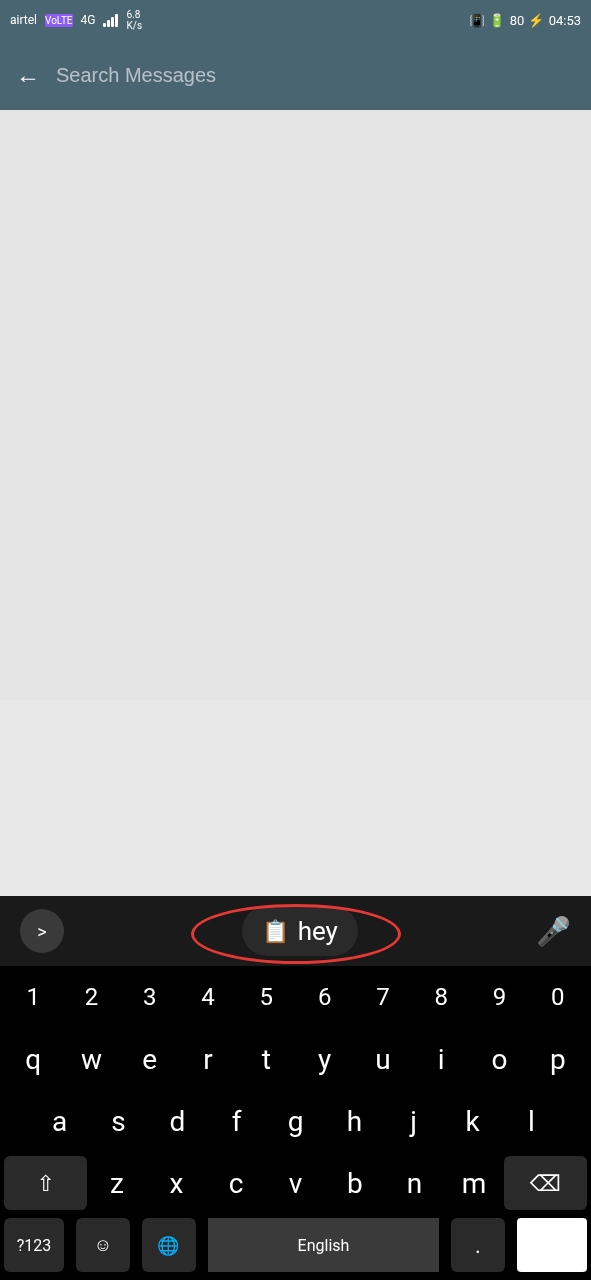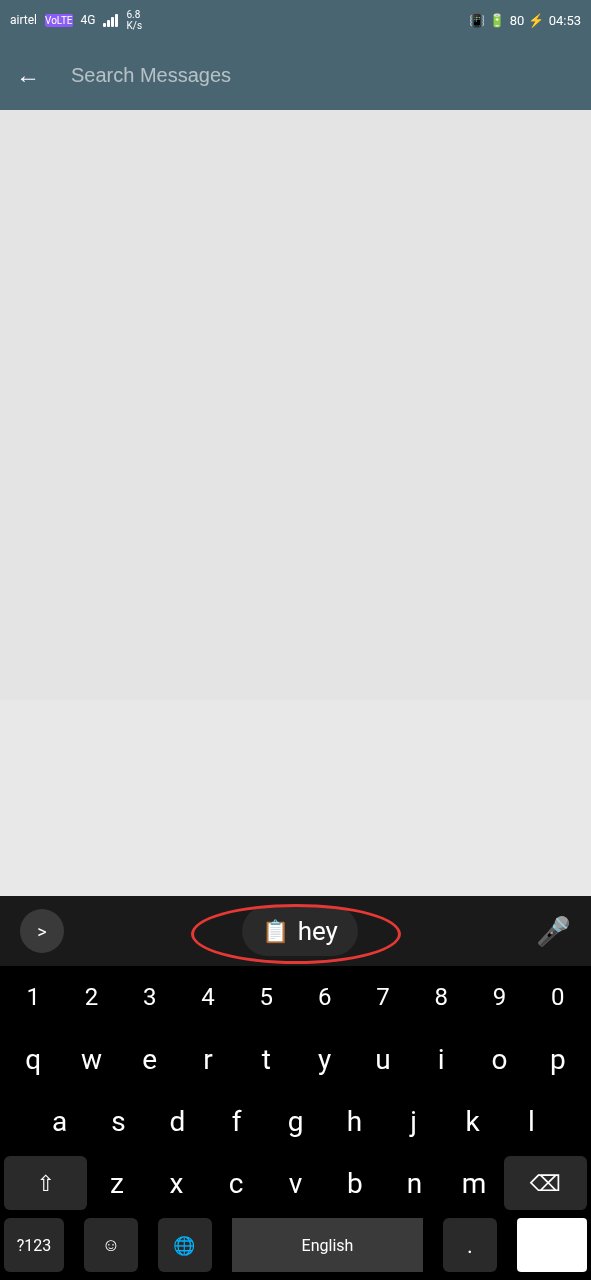--- a/index.html
+++ b/index.html
@@ -70,21 +70,20 @@
       align-items: center;
     }
     .search-input {
       background: transparent;
       border: none;
       outline: none;
       color: rgba(255,255,255,0.7);
       font-size: 20px;
       width: 100%;
       caret-color: white;
-      margin-left: 15px;
     }
     .search-input::placeholder {
       color: rgba(255,255,255,0.6);
     }
 
     
     .main-content {
       width: 100%;
       height: 590px;
       background: #e4e4e4;
@@ -200,21 +199,21 @@
     .key-backspace {
       font-size: 22px;
       color: white;
       background: #2a2a2a;
     }
     .bottom-row {
       display: flex;
       justify-content: space-around;
       align-items: center;
       padding: 4px 4px 8px;
-      gap: 20px;
+      gap: 12px;
     }
     .bottom-key {
       height: 54px;
       display: flex;
       align-items: center;
       justify-content: center;
       color: white;
       cursor: pointer;
       border-radius: 6px;
       font-size: 18px;

